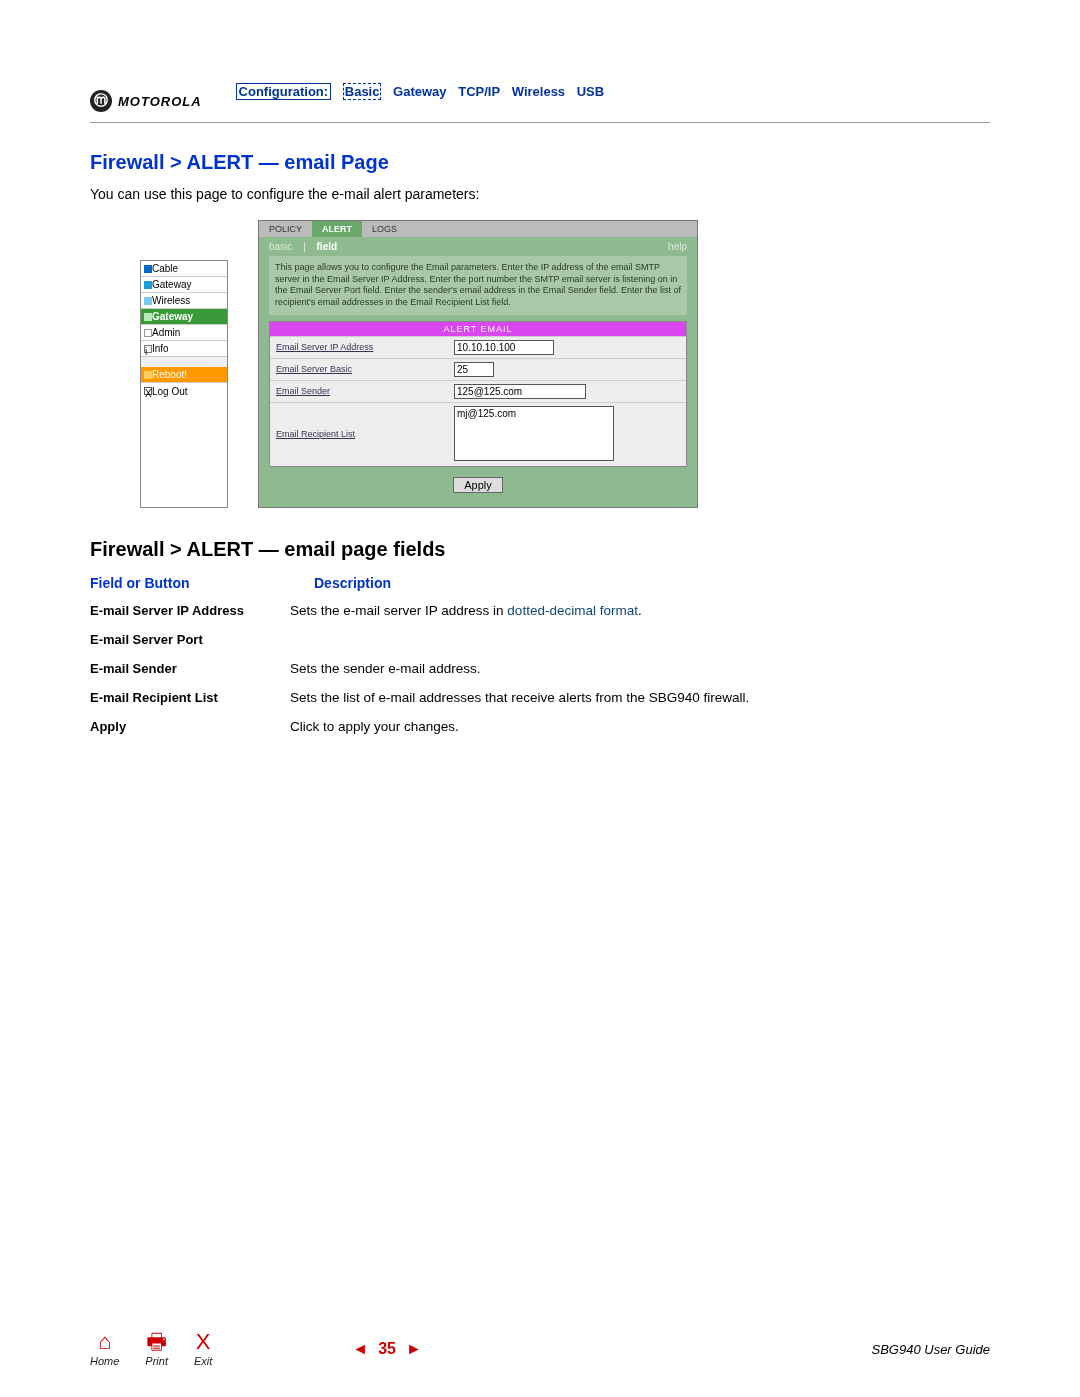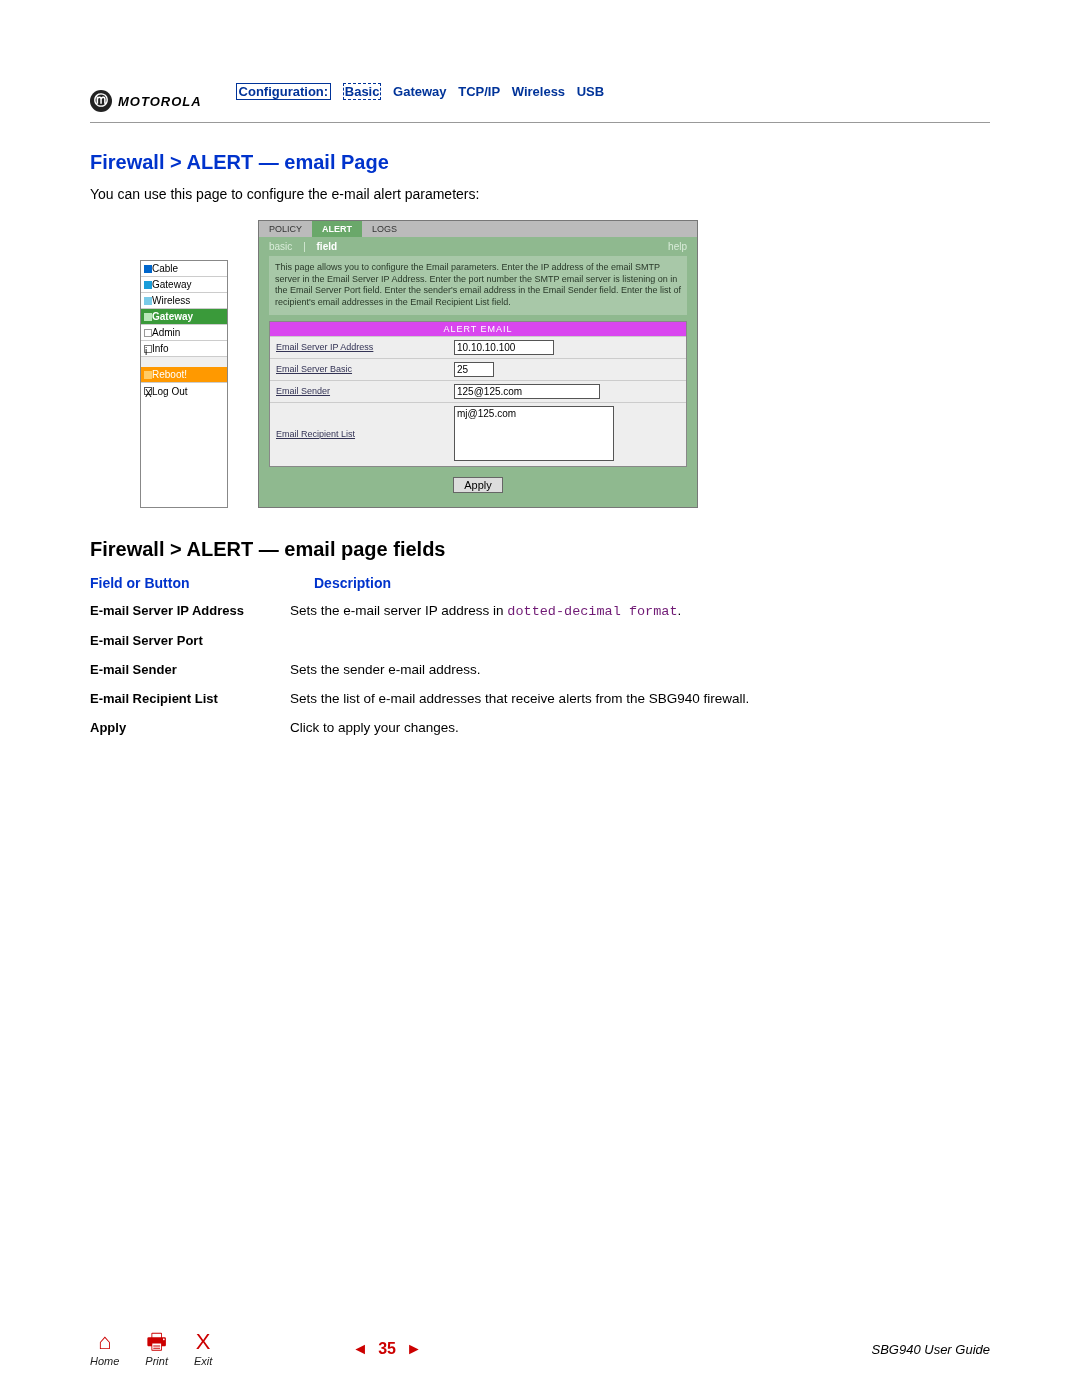--- a/index.html
+++ b/index.html
@@ -195,21 +195,21 @@
   .fields-table .ftrow {
     display:flex;
     margin-bottom: 14px;
   }
   .fields-table .ftrow .c1 {
     width: 200px; font-weight:bold; font-size:13px;
   }
   .fields-table .ftrow .c2 {
     flex:1; font-size:13.5px;
   }
-  .c2 .link { color:#701a75;font-family:Liberation Mono, monospace; }
+  .c2 .link { color:#0c4a6e; }
   .footer {
     position:absolute;
     bottom: 30px;
     left: 90px;
     right: 90px;
     display:flex;
     align-items:center;
   }
   .footer-icons {
     display:flex;
@@ -324,21 +324,21 @@
         <div class="frow">
           <div class="flabel">Email Server IP Address</div>
           <div class="fval"><input style="width: 100px;" value="10.10.10.100"></div>
         </div>
         <div class="frow">
           <div class="flabel">Email Server Basic</div>
           <div class="fval"><input style="width: 40px;" value="25"></div>
         </div>
         <div class="frow">
           <div class="flabel">Email Sender</div>
-          <div class="fval"><input style="width: 146px;" value="125@125.com"></div>
+          <div class="fval"><input style="width: 132px;" value="125@125.com"></div>
         </div>
         <div class="frow">
           <div class="flabel">Email Recipient List</div>
           <div class="fval fval-textarea"><textarea style="">mj@125.com</textarea></div>
         </div>
       </div>
       <div class="apply-row">
         <button>Apply</button>
       </div>
     </div>

